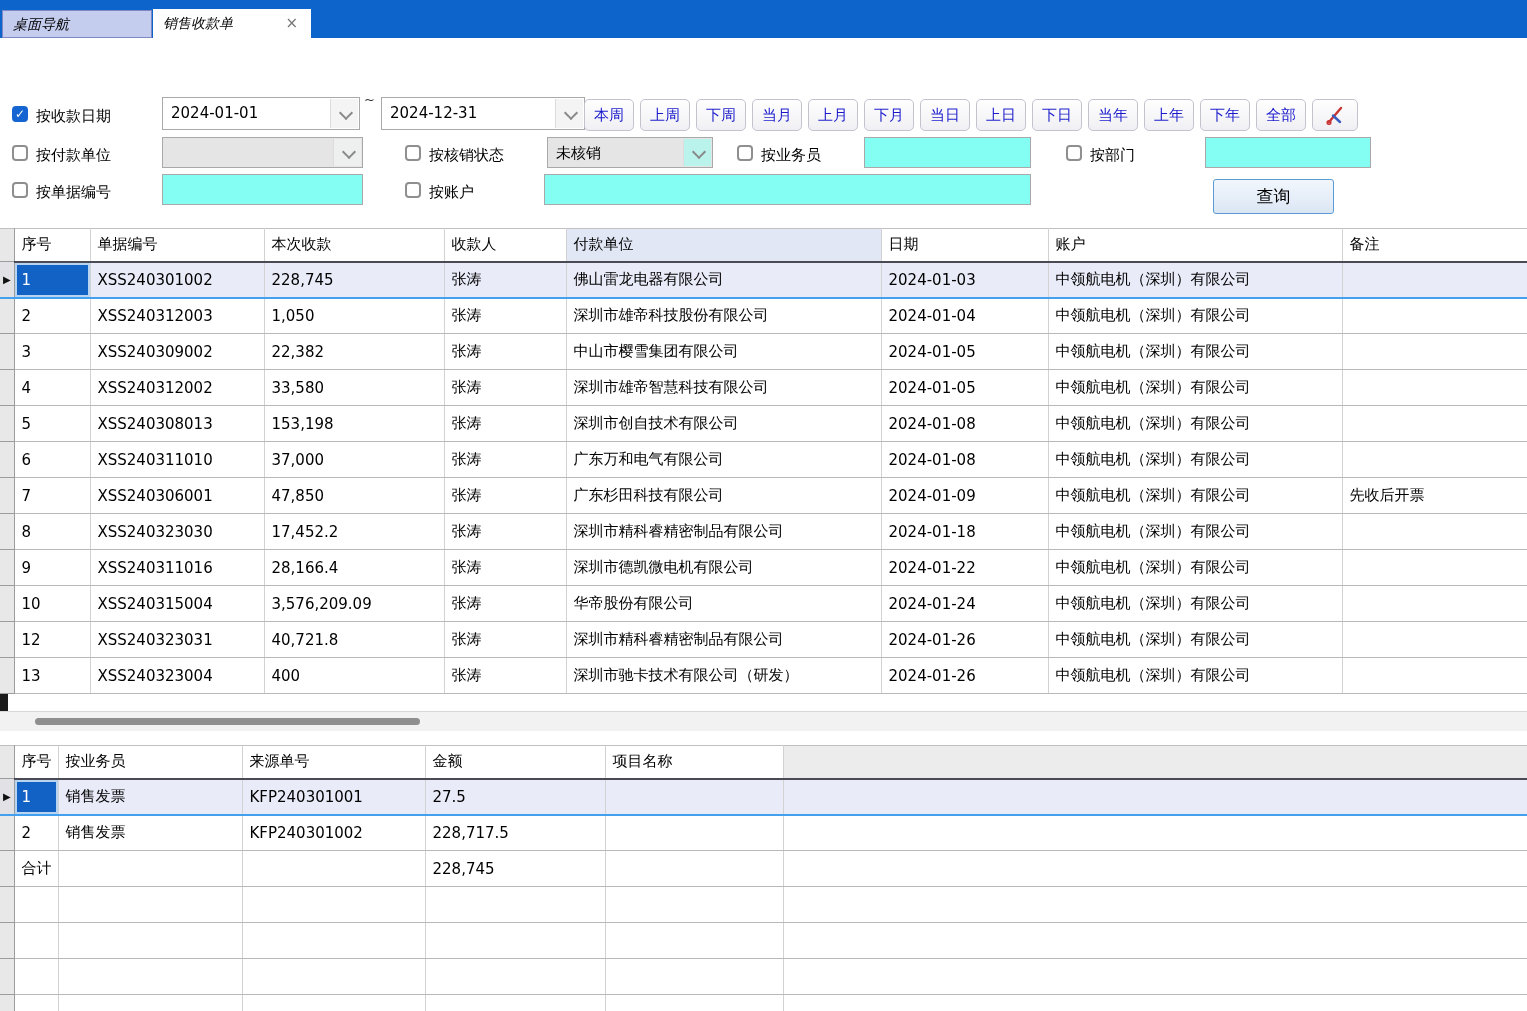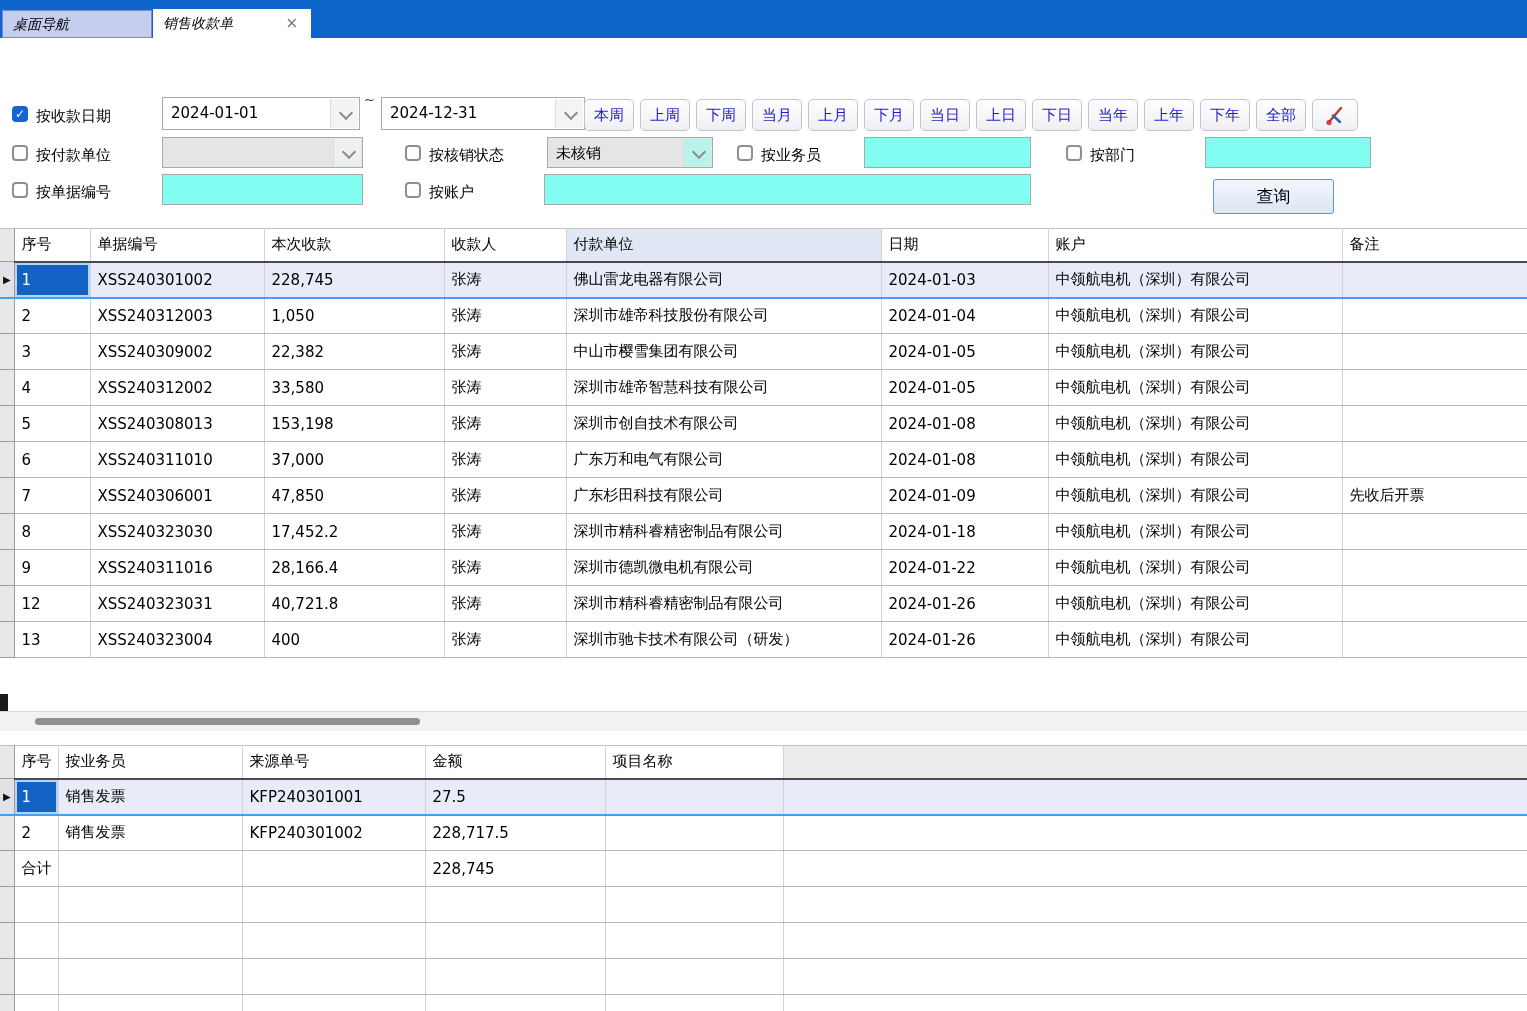--- a/index.html
+++ b/index.html
@@ -276,20 +276,31 @@
           <td>XSS240311016</td>
           <td>28,166.4</td>
           <td>张涛</td>
           <td>深圳市德凯微电机有限公司</td>
           <td>2024-01-22</td>
           <td>中领航电机（深圳）有限公司</td>
           <td></td>
         </tr>
         <tr>
           <td class="marker"></td>
+          <td>10</td>
+          <td>XSS240315004</td>
+          <td>3,576,209.09</td>
+          <td>张涛</td>
+          <td>华帝股份有限公司</td>
+          <td>2024-01-24</td>
+          <td>中领航电机（深圳）有限公司</td>
+          <td></td>
+        </tr>
+        <tr>
+          <td class="marker"></td>
           <td>12</td>
           <td>XSS240323031</td>
           <td>40,721.8</td>
           <td>张涛</td>
           <td>深圳市精科睿精密制品有限公司</td>
           <td>2024-01-26</td>
           <td>中领航电机（深圳）有限公司</td>
           <td></td>
         </tr>
         <tr>

